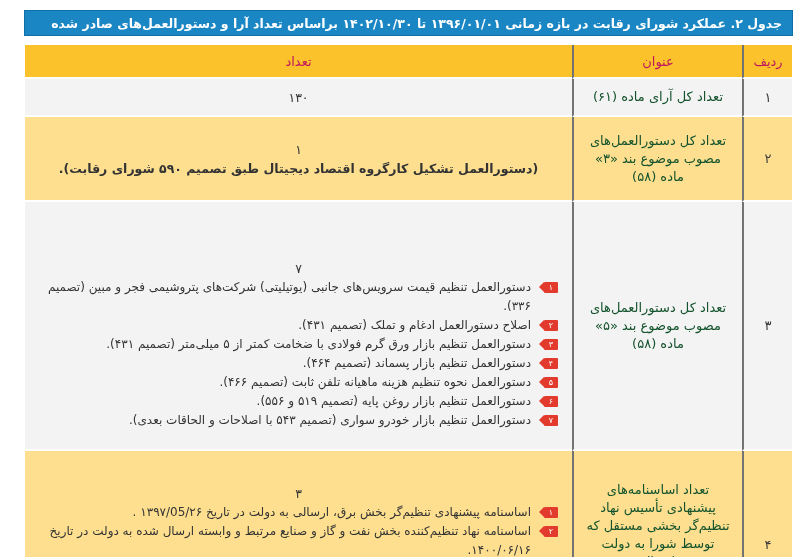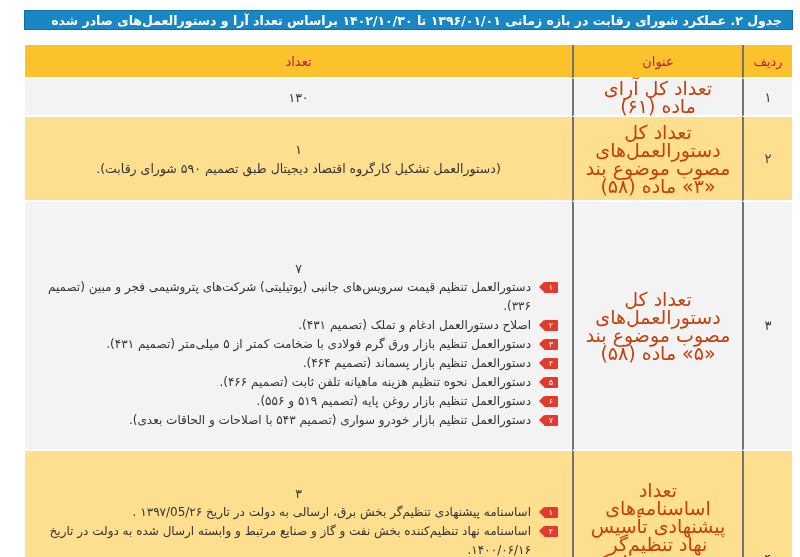--- a/index.html
+++ b/index.html
@@ -13,21 +13,21 @@
     body {
       font-family: "DejaVu Sans", "Liberation Sans", sans-serif;
       color: #2b2b2b;
       position: relative;
     }
     .title-bar {
       position: absolute;
       left: 24px;
       top: 10px;
       width: 769px;
-      height: 20px;
+      height: 26px;
       background: #1a87c4;
       border: 1px solid #0f6fa6;
       box-sizing: border-box;
       direction: rtl;
       display: flex;
       align-items: center;
       padding-right: 10px;
     }
     .title-bar span {
       color: #ffffff;
@@ -73,23 +73,23 @@
     tr.row-light td { background: #f3f3f3; }
     tr.row-gold td { background: #fddf8f; }
 
     td.c-num {
       text-align: center;
       font-size: 13px;
       color: #3a3a3a;
     }
     td.c-title {
       text-align: center;
-      font-size: 19px;
+      font-size: 13px;
       line-height: 18px;
-      color: #c2410c;
+      color: #14532d;
       padding: 0 10px;
     }
     td.c-count {
       text-align: center;
       font-size: 12.5px;
       line-height: 19px;
       color: #333;
       padding: 0 14px;
     }
     tr.r1 td { height: 38px; }
@@ -99,20 +99,21 @@
     tr.r4 td.c-num { vertical-align: middle; padding-top: 60px; }
 
     .count-number {
       display: block;
       text-align: center;
       font-size: 12.5px;
     }
     .count-note {
       display: block;
       text-align: right;
+      font-weight: bold;
     }
     .r2 .count-note { text-align: center; }
     ul.items {
       list-style: none;
       margin: 0;
       padding: 0;
       text-align: right;
     }
     ul.items li {
       display: flex;

